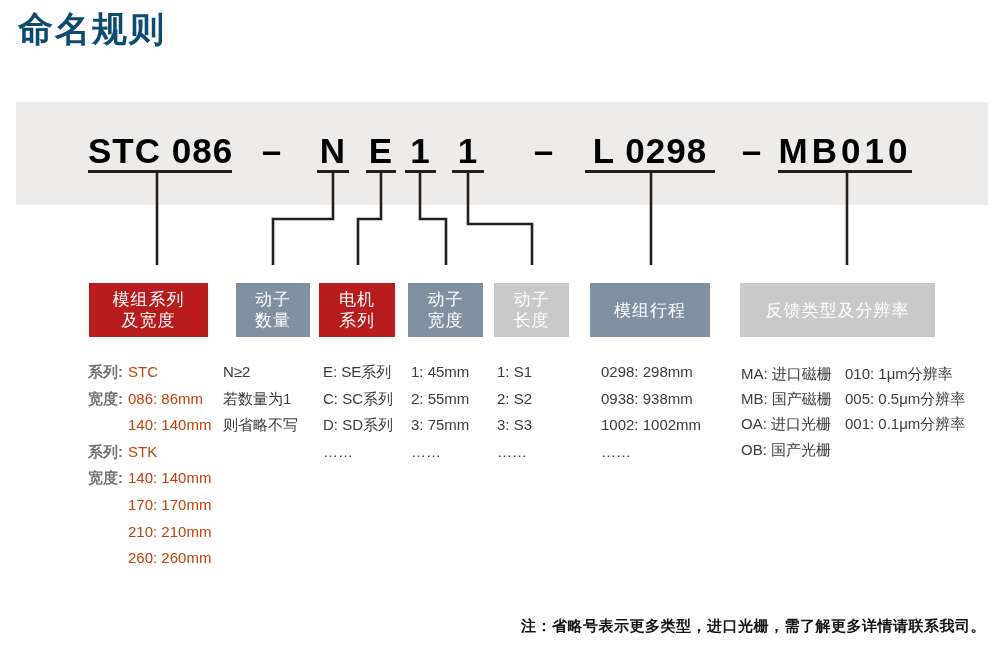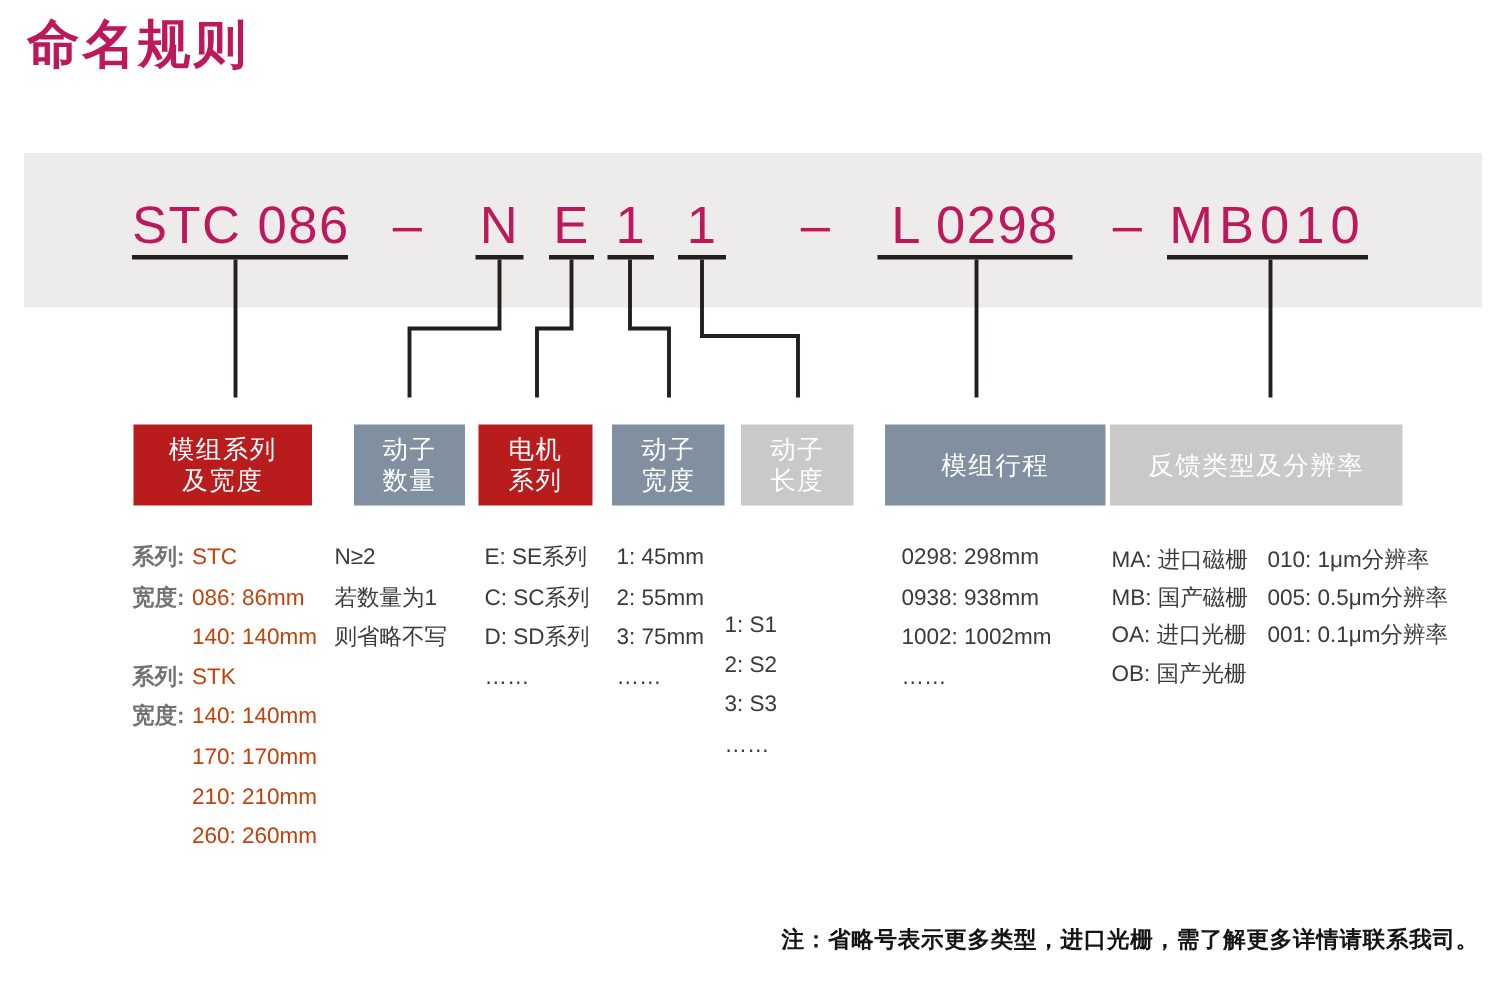--- a/index.html
+++ b/index.html
@@ -2,29 +2,29 @@
 <html><head>
 <meta charset="utf-8">
 <style>
   html,body{margin:0;padding:0;background:#fff;}
   .page{
     position:relative;width:1000px;height:655px;background:#ffffff;overflow:hidden;
     font-family:"Liberation Sans","DejaVu Sans",sans-serif;color:#3b3b3b;
   }
   .title{
     position:absolute;left:18px;top:6px;margin:0;
-    font-size:35px;font-weight:900;color:#be185d;letter-spacing:2px;
+    font-size:35px;font-weight:900;color:#0c4a6e;letter-spacing:2px;
   }
   .band{
     position:absolute;left:16px;top:102px;width:972px;height:103px;
     background:#edecea;
   }
   .code-seg{
     position:absolute;top:130px;height:40px;line-height:42px;
-    font-size:35px;font-weight:normal;color:#be185d;text-align:center;
+    font-size:35px;font-weight:bold;color:#000000;text-align:center;
     letter-spacing:1px;white-space:nowrap;
   }
   .code-underline{border-bottom:3px solid #221f1d;}
   .code-wide{letter-spacing:4px;}
   .connectors{position:absolute;left:0;top:0;width:1000px;height:655px;}
   .box{
     position:absolute;top:283px;height:54px;display:flex;flex-direction:column;
     align-items:center;justify-content:center;text-align:center;
     color:#ffffff;font-size:17px;font-weight:500;line-height:21px;letter-spacing:1px;
   }
@@ -78,21 +78,21 @@
     <span>系列</span>
   </div>
   <div class="box box-slate" style="left:408px;width:75px;">
     <span>动子</span>
     <span>宽度</span>
   </div>
   <div class="box box-light" style="left:494px;width:75px;">
     <span>动子</span>
     <span>长度</span>
   </div>
-  <div class="box box-slate" style="left:590px;width:147px;text-align:right;">
+  <div class="box box-slate" style="left:590px;width:120px;text-align:right;">
     <span>模组行程</span>
   </div>
   <div class="box box-light" style="left:740px;width:195px;">
     <span>反馈类型及分辨率</span>
   </div>
 
   <div class="col" style="left:88px;">
     <div class="trow"><span class="lbl">系列:</span><span class="val">STC</span></div>
     <div class="trow"><span class="lbl">宽度:</span><span class="val">086: 86mm</span></div>
     <div class="trow"><span class="lbl"></span><span class="val">140: 140mm</span></div>
@@ -116,21 +116,21 @@
     <div class="trow">……</div>
   </div>
 
   <div class="col" style="left:411px;">
     <div class="trow">1: 45mm</div>
     <div class="trow">2: 55mm</div>
     <div class="trow">3: 75mm</div>
     <div class="trow">……</div>
   </div>
 
-  <div class="col" style="left:483px;margin-top:45px;">
+  <div class="col" style="left:497px;">
     <div class="trow">1: S1</div>
     <div class="trow">2: S2</div>
     <div class="trow">3: S3</div>
     <div class="trow">……</div>
   </div>
 
   <div class="col" style="left:601px;">
     <div class="trow">0298: 298mm</div>
     <div class="trow">0938: 938mm</div>
     <div class="trow">1002: 1002mm</div>

